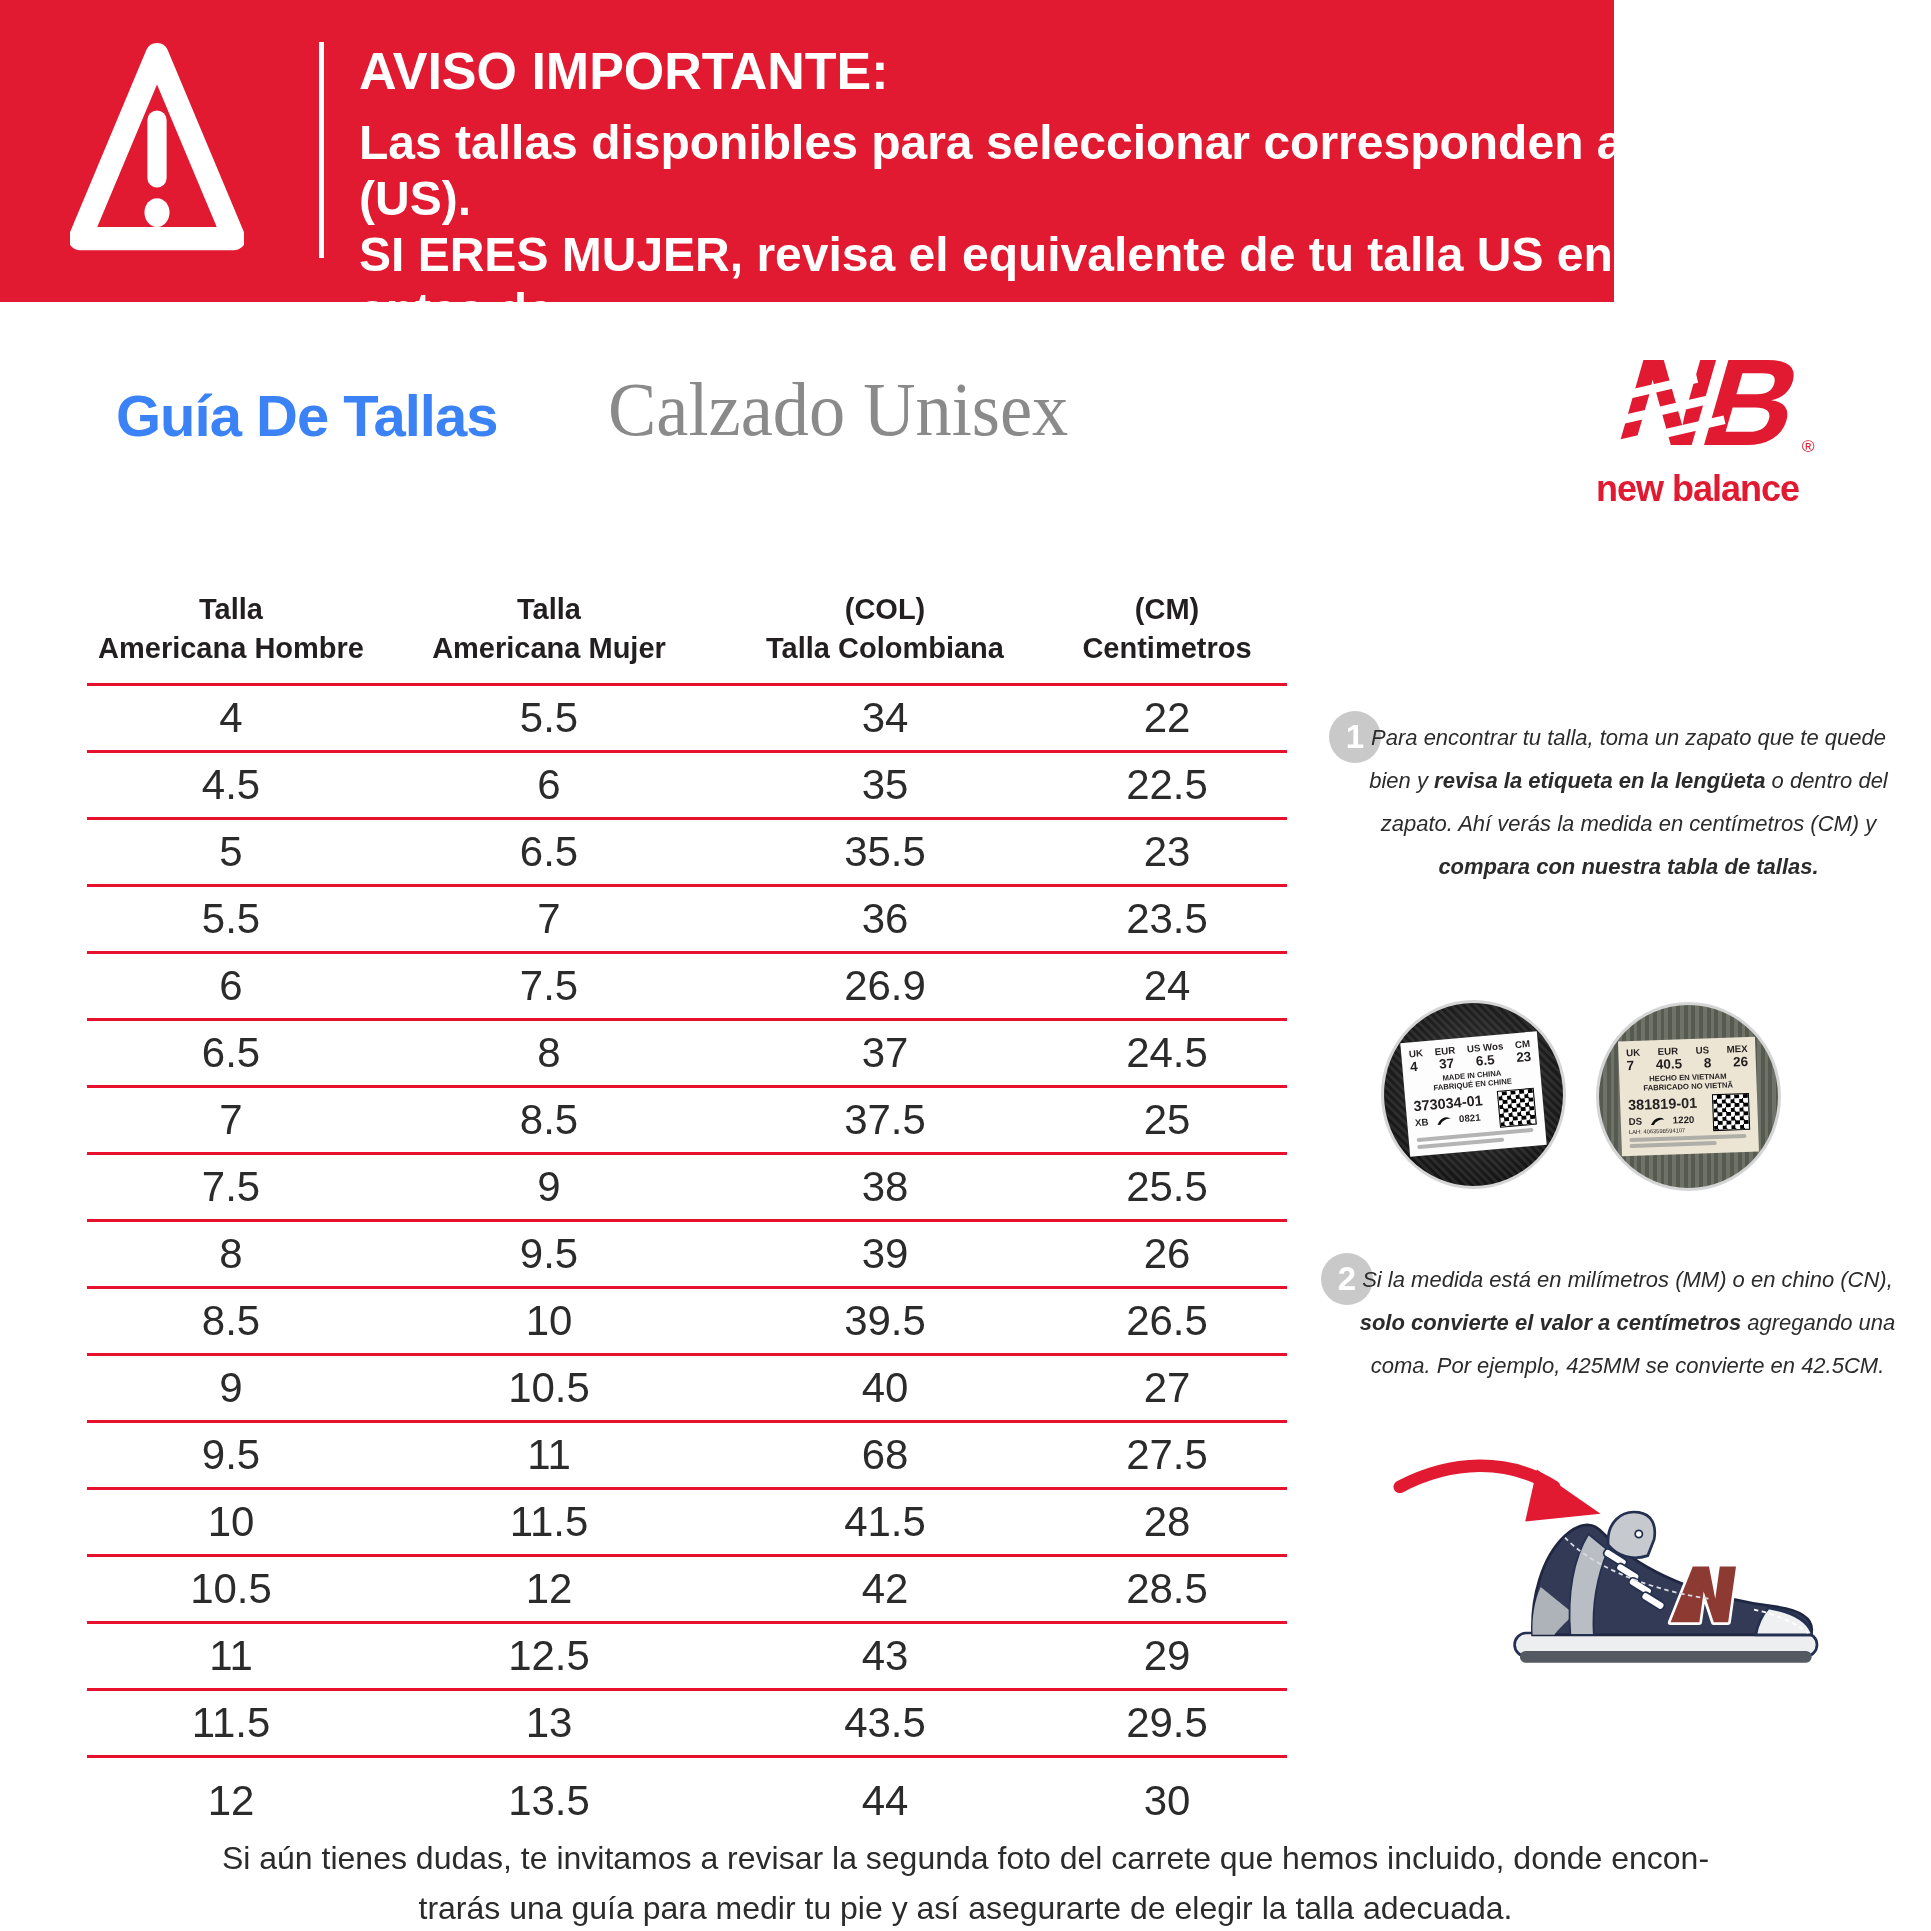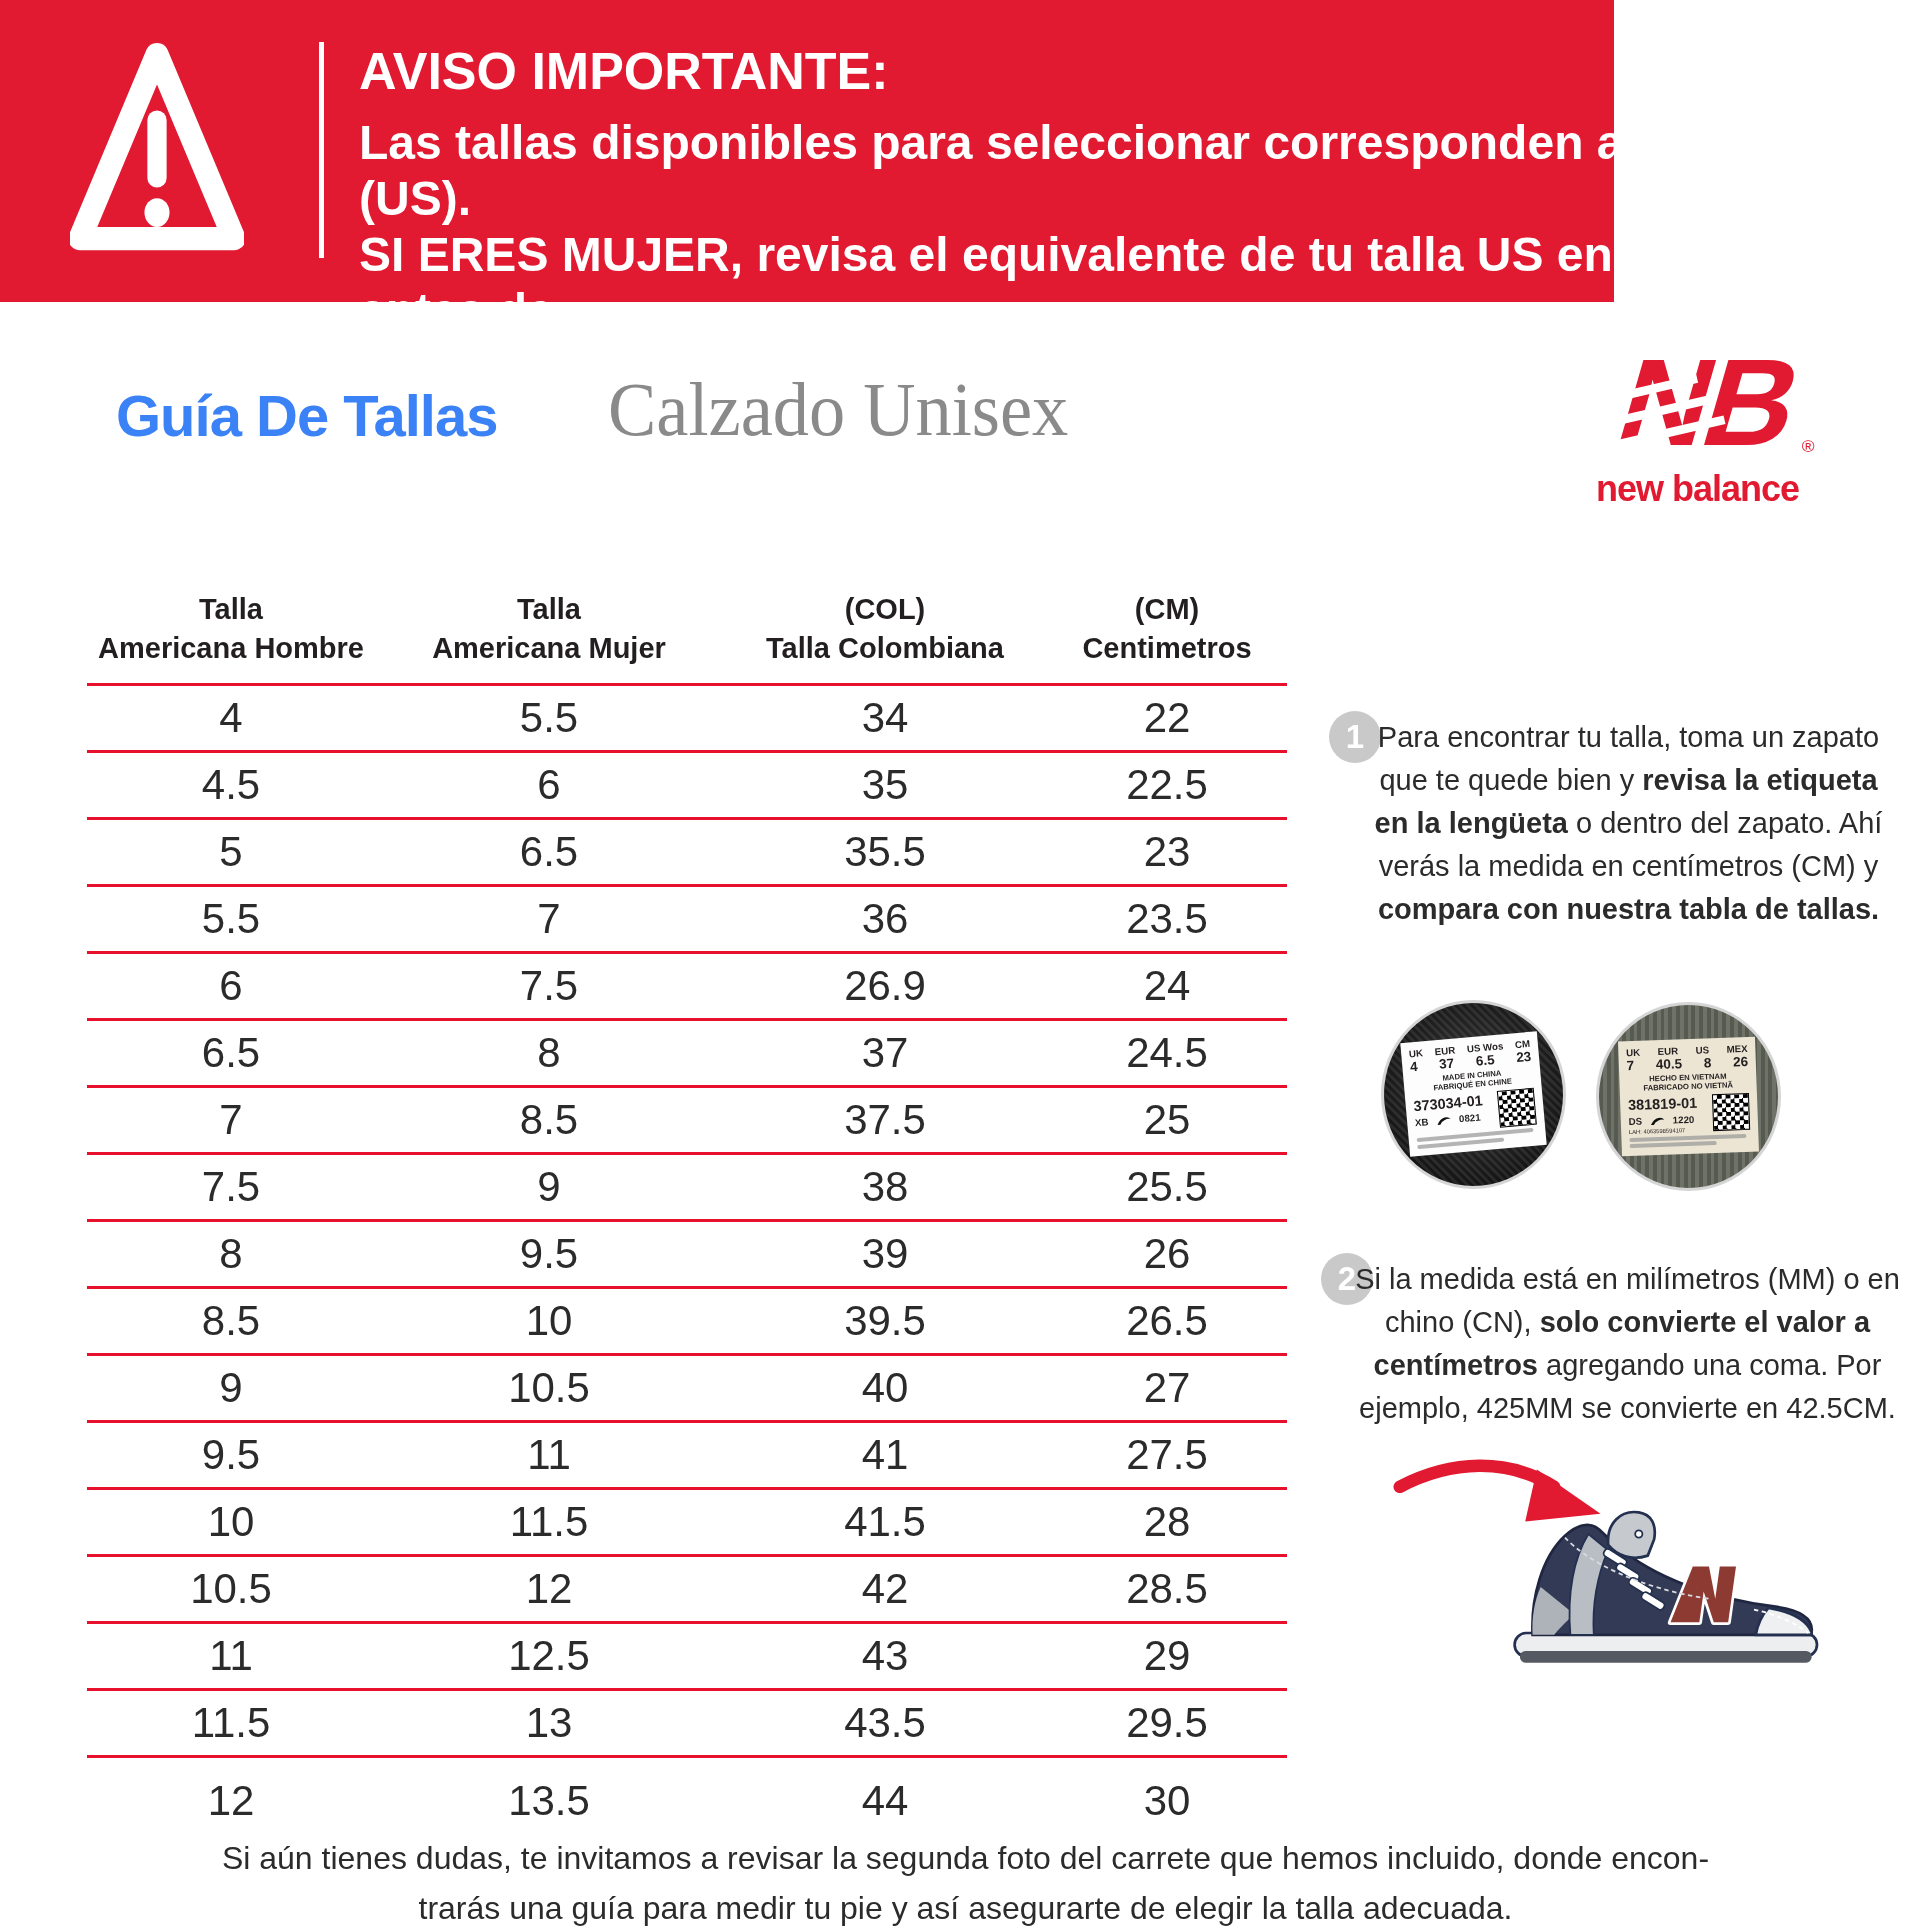--- a/index.html
+++ b/index.html
@@ -27,21 +27,21 @@
                  padding-bottom:15.4px;color:#231F20;}
   table.sizes thead tr{border-bottom:3.9px solid var(--line-red,#E8112D);}
   table.sizes td{height:62px;font-size:42px;text-align:center;color:#2b2b2b;
                  border-bottom:3.9px solid var(--line-red,#E8112D);}
   table.sizes tbody tr:last-child td{border-bottom:none;height:83px;}
   .col1{width:24%;} .col2{width:29%;} .col3{width:27%;} .col4{width:20%;}
 
   
   .badge{position:absolute;width:52px;height:52px;border-radius:50%;background:var(--badge,#C9C9C9);
          color:#fff;font-size:33px;font-weight:bold;display:flex;align-items:center;justify-content:center;}
-  .step-text{position:absolute;font-size:29px;line-height:43px;text-align:center;color:#2b2b2b;}
+  .step-text{position:absolute;font-size:22px;line-height:43px;text-align:center;color:#2b2b2b;font-style:italic;}
   #step1-text{left:1364px;top:716px;width:529px;}
   #step2-text{left:1350px;top:1258px;width:555px;}
   .step-text b{font-weight:bold;}
 
   
   .photo{position:absolute;width:185px;height:189px;border-radius:50%;overflow:hidden;
          border:3.9px solid #d5d5d5;box-sizing:border-box;display:flex;align-items:center;justify-content:center;}
   #photo1{left:1381px;top:1000px;background:
           repeating-linear-gradient(45deg,rgba(255,255,255,.08) 0 2.9px,rgba(0,0,0,0) 2.9px 5.8px),
           radial-gradient(circle at 50% 45%,#3c3c3c 0%,#141414 75%);}
@@ -201,21 +201,21 @@
         </tr>
         <tr>
           <td>9</td>
           <td>10.5</td>
           <td>40</td>
           <td>27</td>
         </tr>
         <tr>
           <td>9.5</td>
           <td>11</td>
-          <td>41</td>
+          <td>68</td>
           <td>27.5</td>
         </tr>
         <tr>
           <td>10</td>
           <td>11.5</td>
           <td>41.5</td>
           <td>28</td>
         </tr>
         <tr>
           <td>10.5</td>

